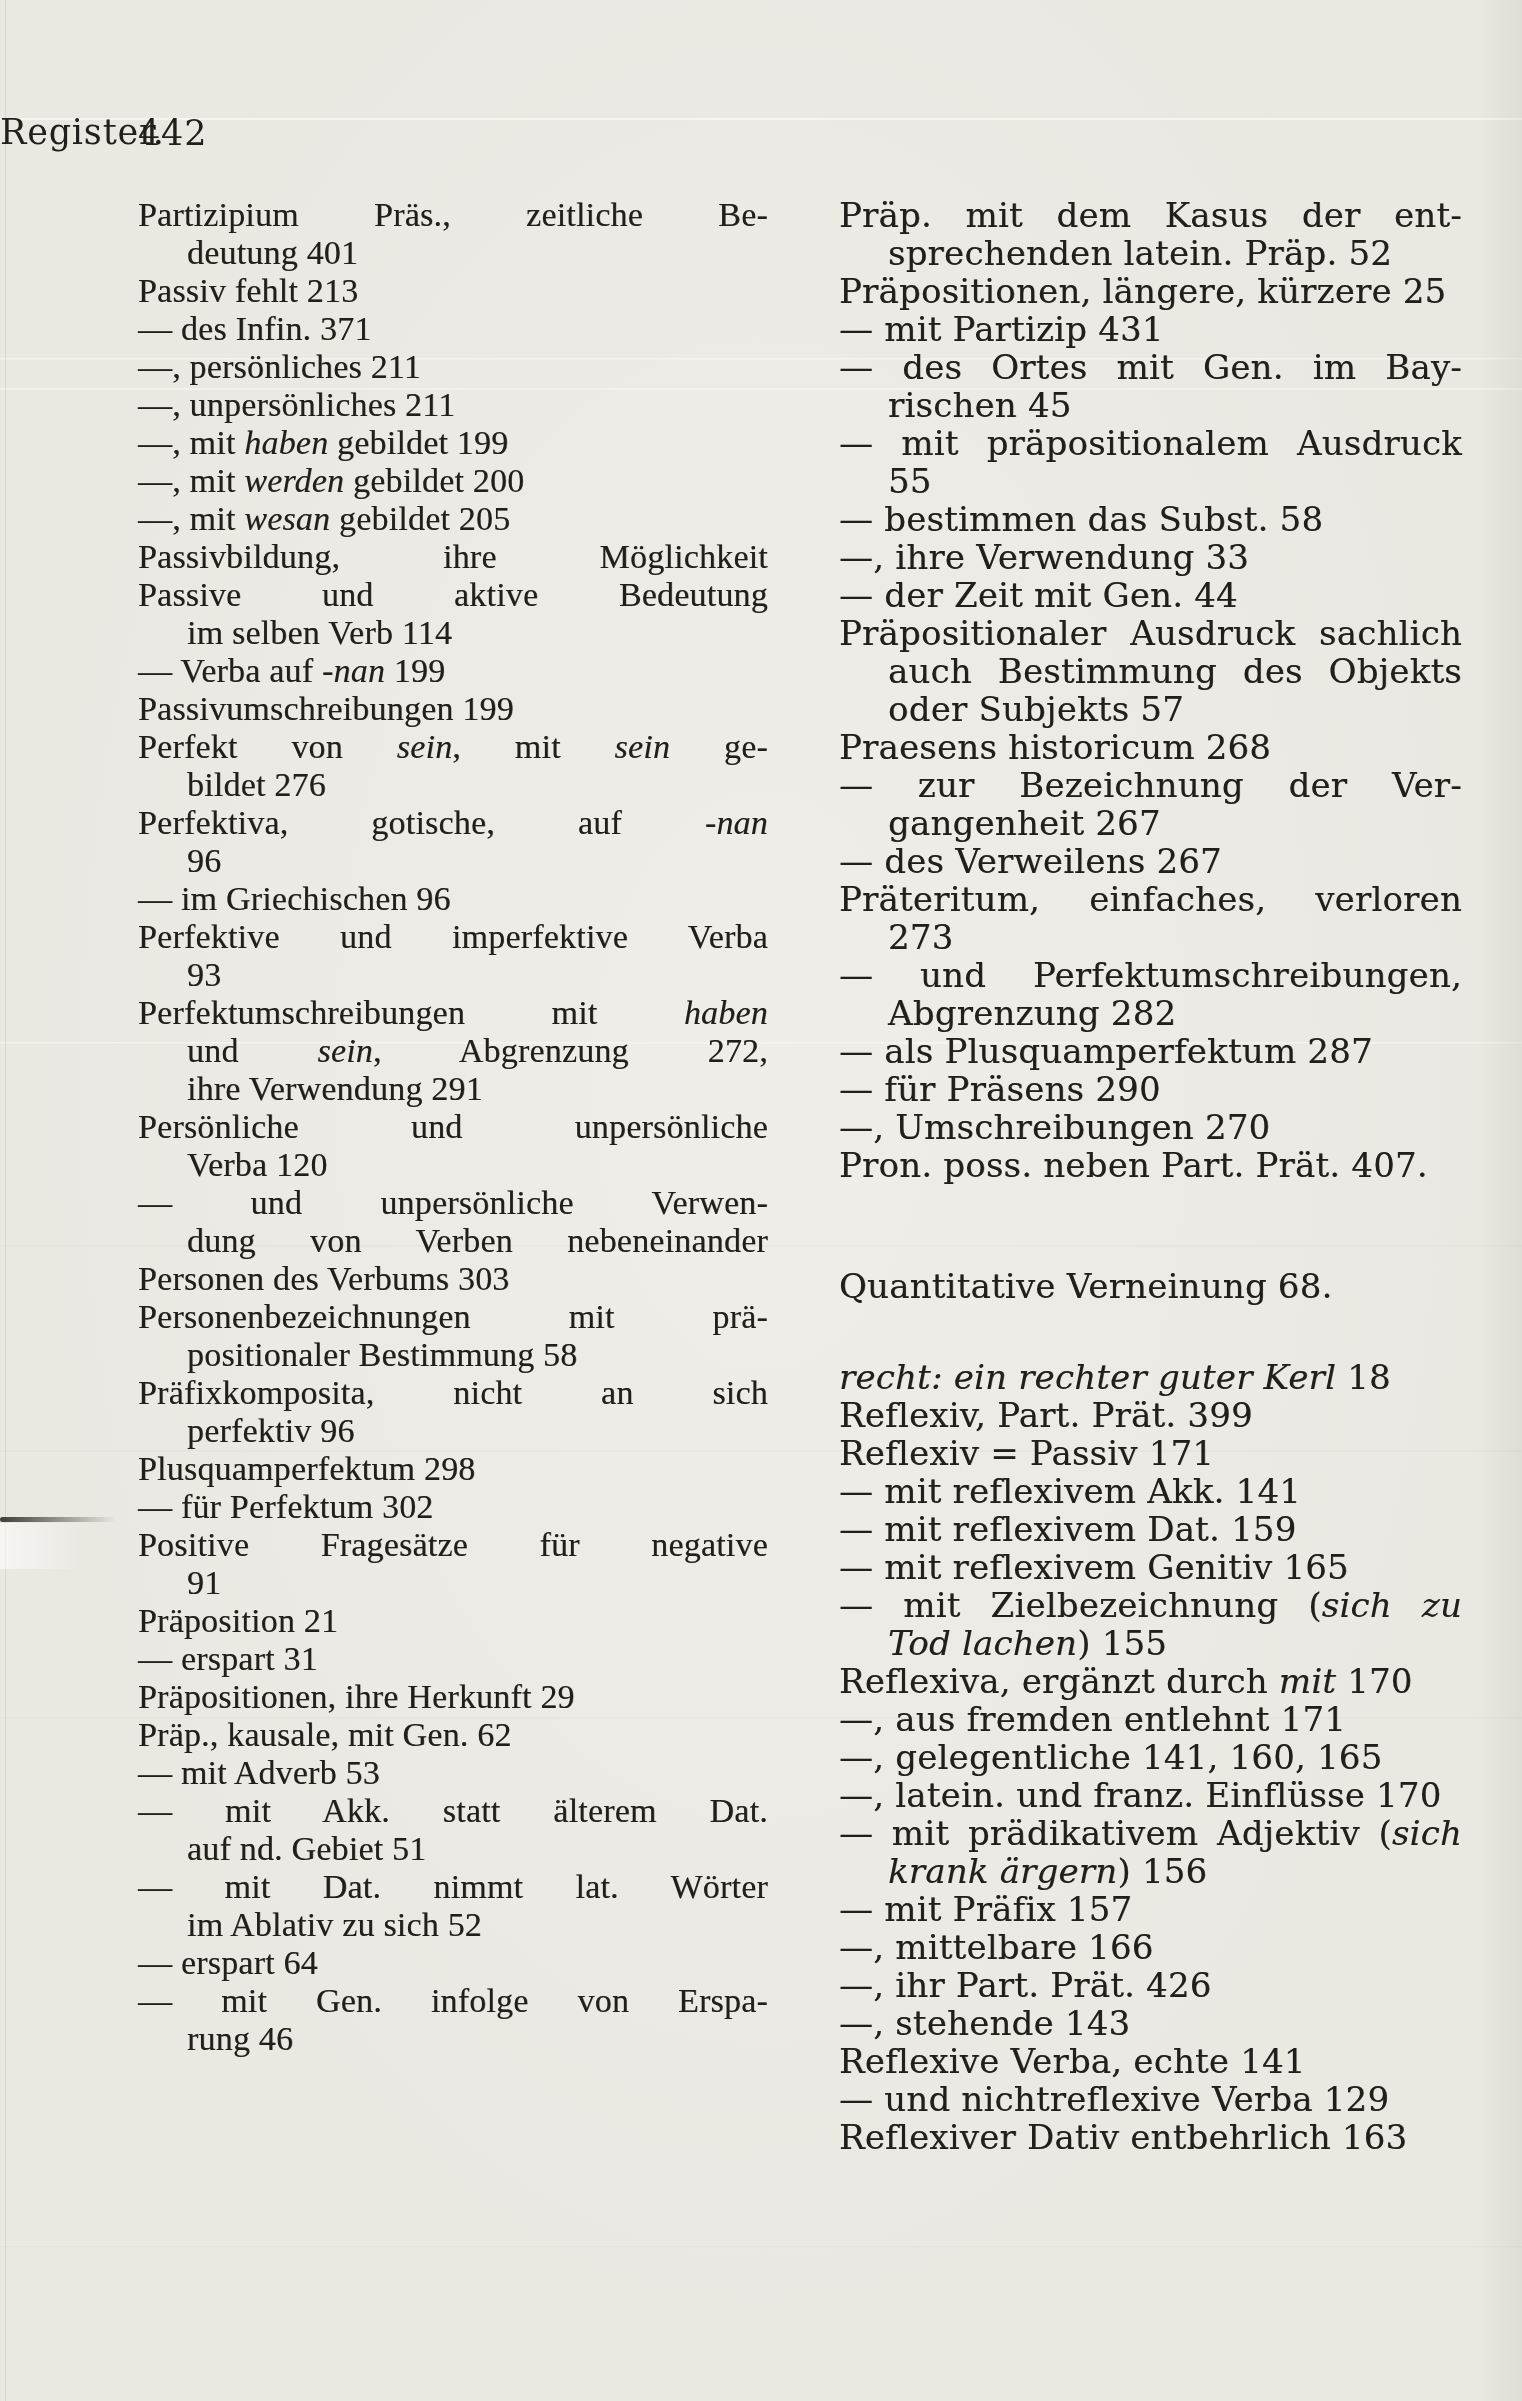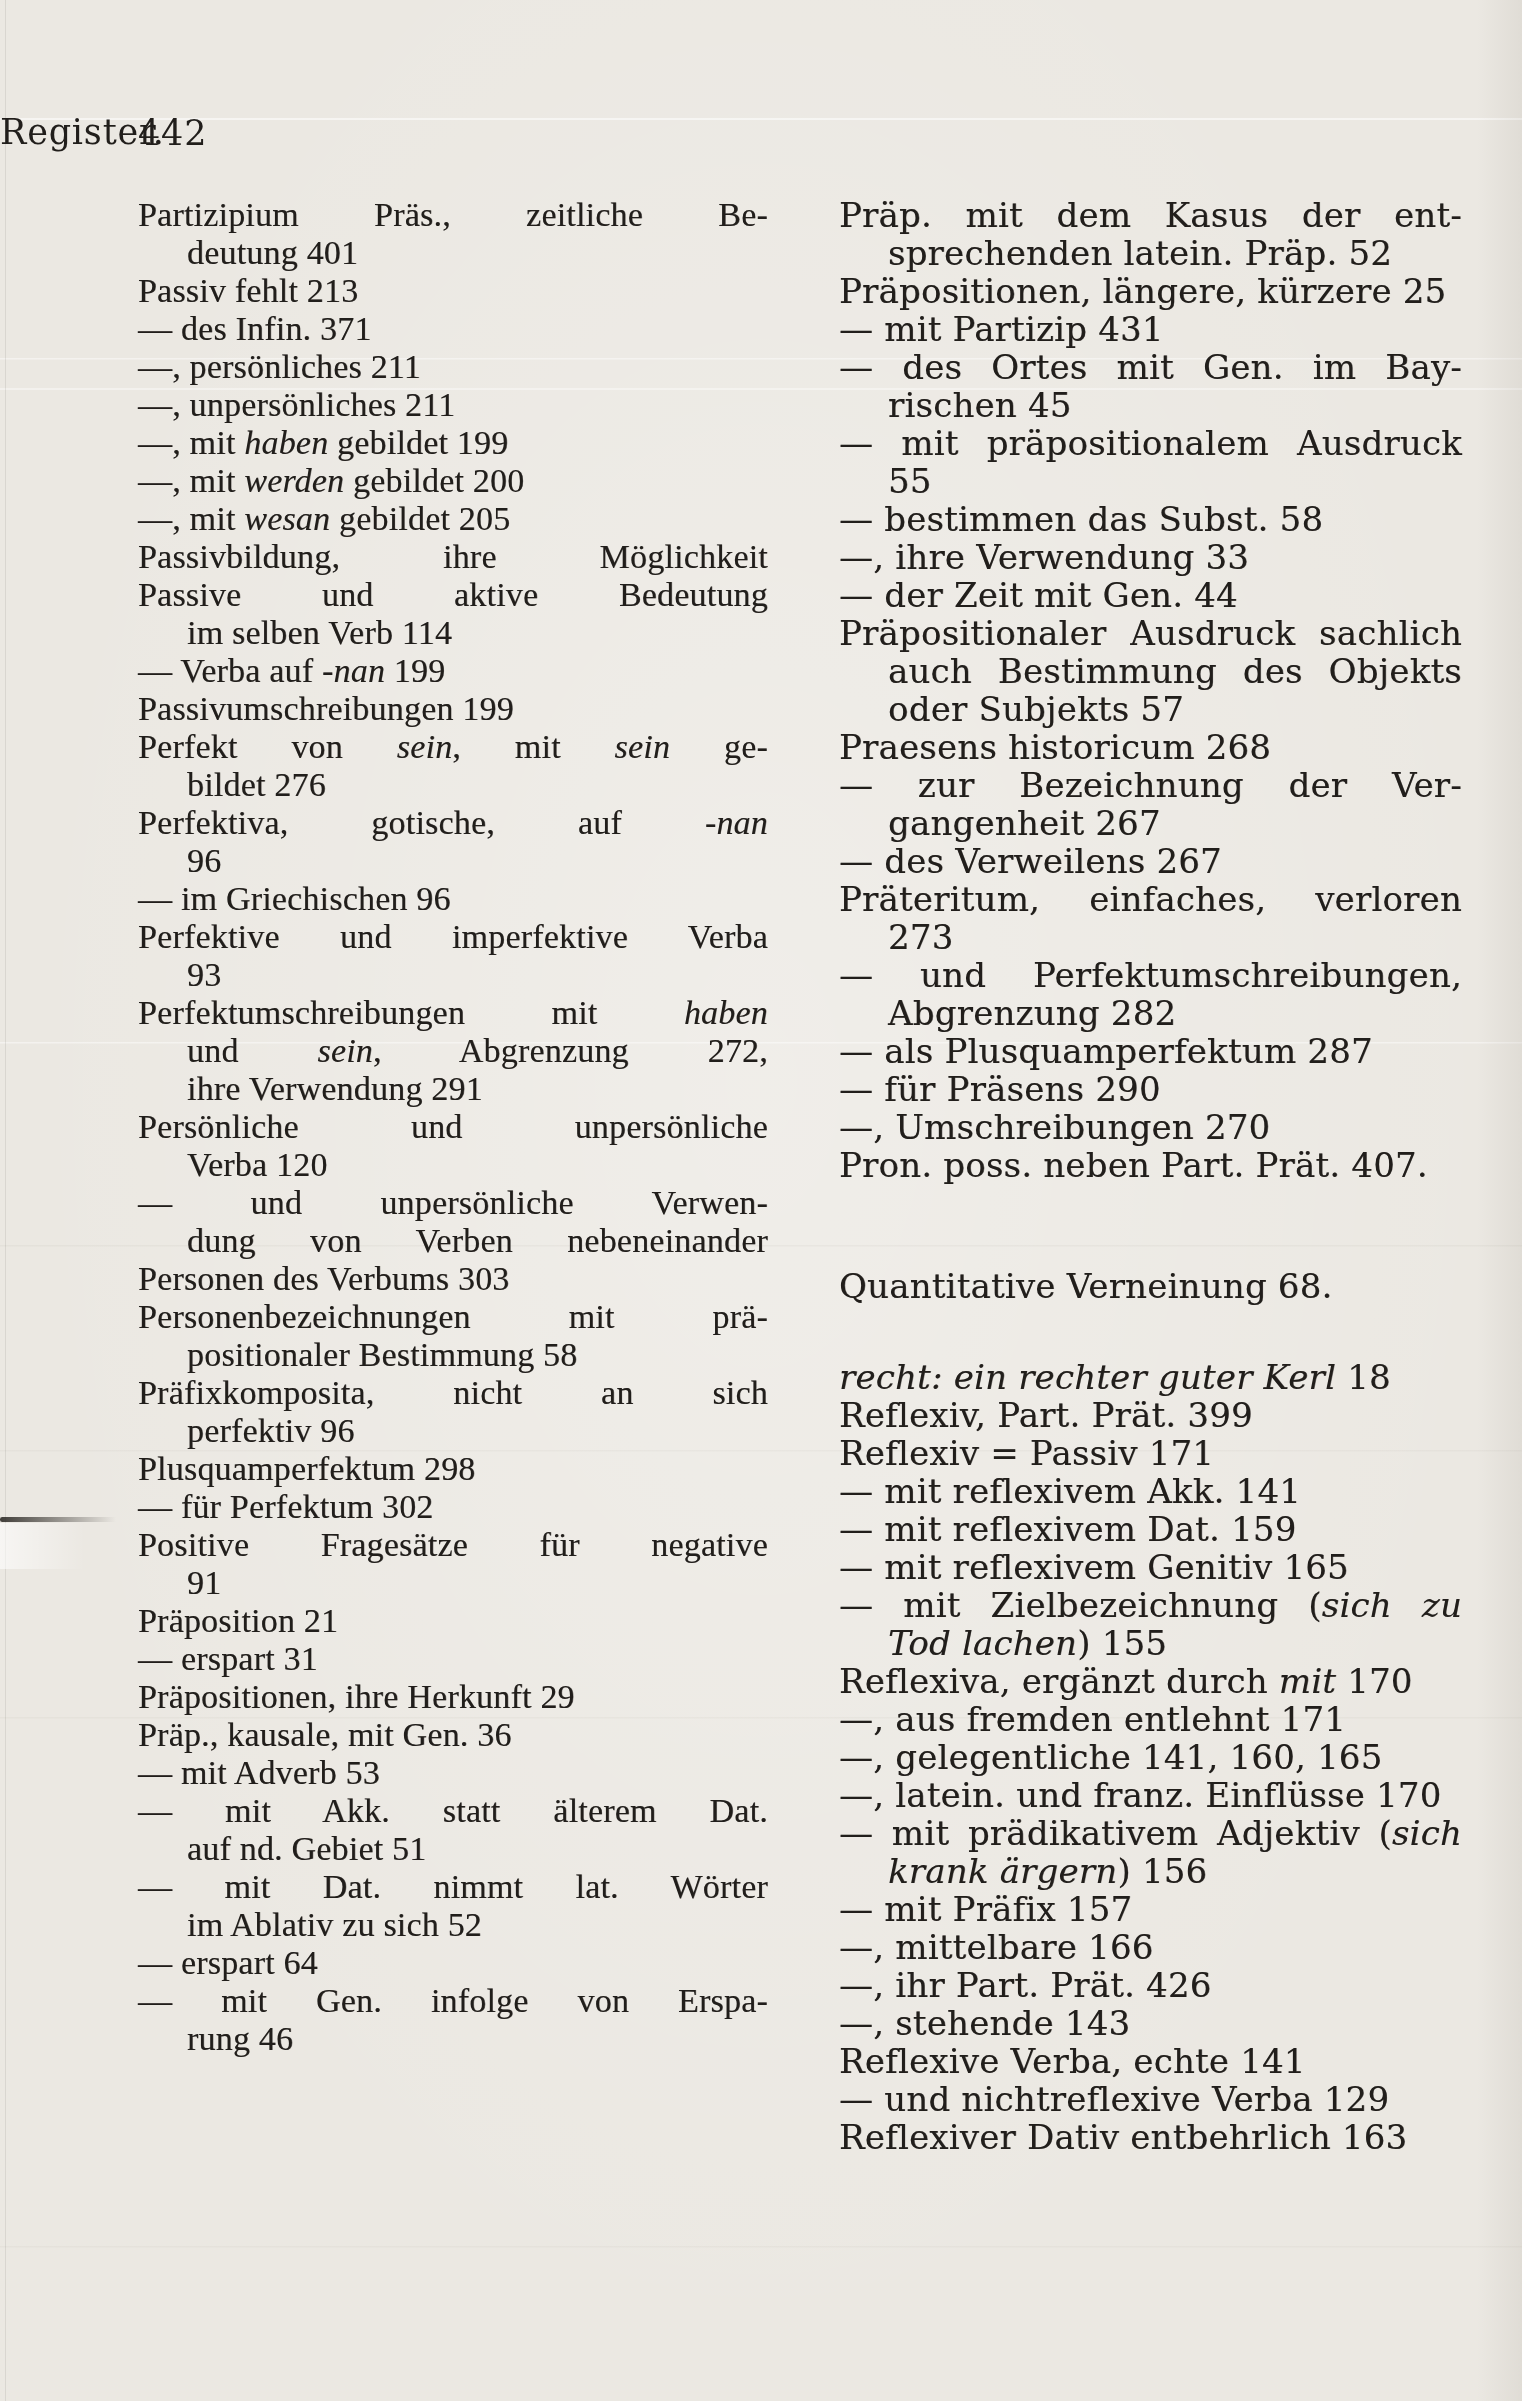--- a/index.html
+++ b/index.html
@@ -111,21 +111,21 @@
       <div class="line ind"><span>positionaler Bestimmung 58</span></div>
       <div class="line just"><span>Präfixkomposita, nicht an sich</span></div>
       <div class="line ind"><span>perfektiv 96</span></div>
       <div class="line"><span>Plusquamperfektum 298</span></div>
       <div class="line"><span>— für Perfektum 302</span></div>
       <div class="line just"><span>Positive Fragesätze für negative</span></div>
       <div class="line ind"><span>91</span></div>
       <div class="line"><span>Präposition 21</span></div>
       <div class="line"><span>— erspart 31</span></div>
       <div class="line"><span>Präpositionen, ihre Herkunft 29</span></div>
-      <div class="line"><span>Präp., kausale, mit Gen. 36</span></div>
+      <div class="line"><span>Präp., kausale, mit Gen. 62</span></div>
       <div class="line"><span>— mit Adverb 53</span></div>
       <div class="line just"><span>— mit Akk. statt älterem Dat.</span></div>
       <div class="line ind"><span>auf nd. Gebiet 51</span></div>
       <div class="line just"><span>— mit Dat. nimmt lat. Wörter</span></div>
       <div class="line ind"><span>im Ablativ zu sich 52</span></div>
       <div class="line"><span>— erspart 64</span></div>
       <div class="line just"><span>— mit Gen. infolge von Erspa-</span></div>
       <div class="line ind"><span>rung 46</span></div>
     </div>
   <div class="col right">

